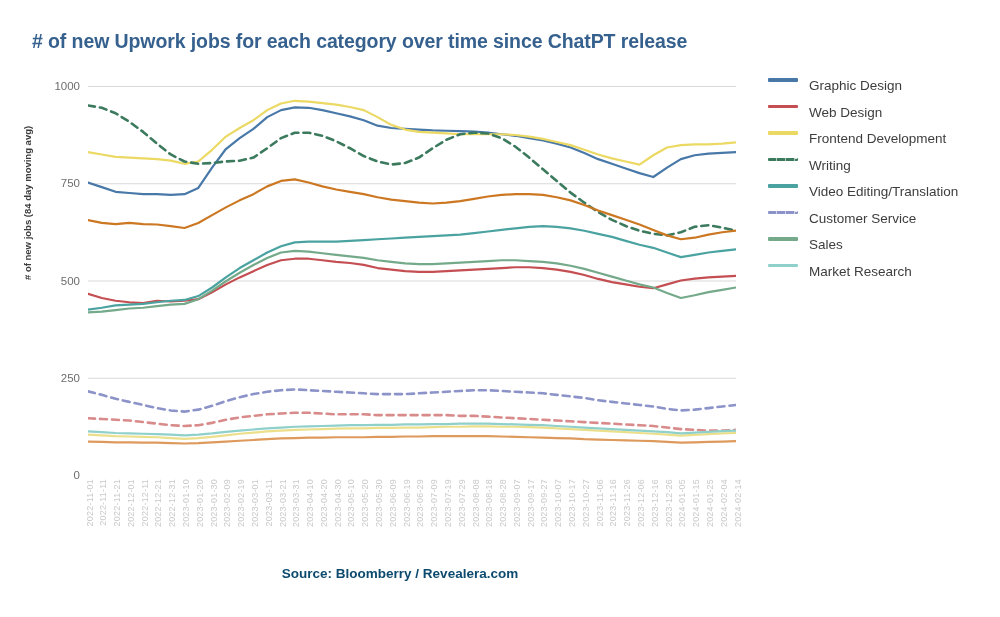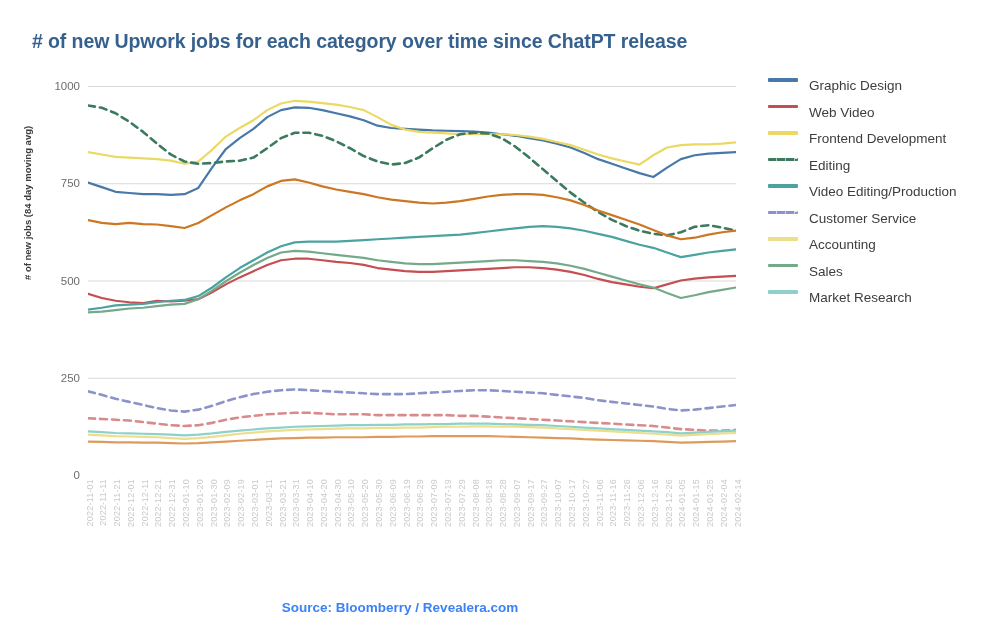--- a/index.html
+++ b/index.html
@@ -95,22 +95,21 @@
     color: #3d3d3d;
     white-space: nowrap;
   }
   #source-note {
     position: absolute;
     left: 0; top: 566px;
     width: 800px;
     text-align: center;
     font-size: 13.5px;
     font-weight: bold;
-    color: #3b82f6;
-    margin-top: 34px;
+    color: #0c4a6e;
   }
 </style>
 </head>
 <body>
 
 <div id="root">
 
   <div id="chart-title"># of new Upwork jobs for each category over time since ChatPT release</div>
 
   <div id="y-axis-title"># of new jobs (84 day moving avg)</div>
@@ -200,43 +199,39 @@
       <div class="x-tick" style="left: 644.5px;">2024-02-14</div>
     </div>
 
   <div id="legend">
       <div class="legend-item">
         <span class="legend-swatch" style="background: rgb(72, 120, 168);"></span>
         <span class="legend-label">Graphic Design</span>
       </div>
       <div class="legend-item">
         <span class="legend-swatch" style="background: rgb(196, 78, 82);"></span>
-        <span class="legend-label">Web Video</span>
+        <span class="legend-label">Web Design</span>
       </div>
       <div class="legend-item">
         <span class="legend-swatch" style="background: rgb(235, 217, 100);"></span>
         <span class="legend-label">Frontend Development</span>
       </div>
       <div class="legend-item">
         <span class="legend-swatch dashed" style="border-top-color: rgb(60, 122, 94);"></span>
-        <span class="legend-label">Editing</span>
+        <span class="legend-label">Writing</span>
       </div>
       <div class="legend-item">
         <span class="legend-swatch" style="background: rgb(74, 163, 160);"></span>
-        <span class="legend-label">Video Editing/Production</span>
+        <span class="legend-label">Video Editing/Translation</span>
       </div>
       <div class="legend-item">
         <span class="legend-swatch dashed" style="border-top-color: rgb(140, 147, 200);"></span>
         <span class="legend-label">Customer Service</span>
       </div>
       <div class="legend-item">
-        <span class="legend-swatch" style="background: rgb(236, 223, 140);"></span>
-        <span class="legend-label">Accounting</span>
-      </div>
-      <div class="legend-item">
         <span class="legend-swatch" style="background: rgb(116, 169, 138);"></span>
         <span class="legend-label">Sales</span>
       </div>
       <div class="legend-item">
         <span class="legend-swatch" style="background: rgb(143, 208, 203);"></span>
         <span class="legend-label">Market Research</span>
       </div>
     </div>
 
   <div id="source-note">Source: Bloomberry / Revealera.com</div>

